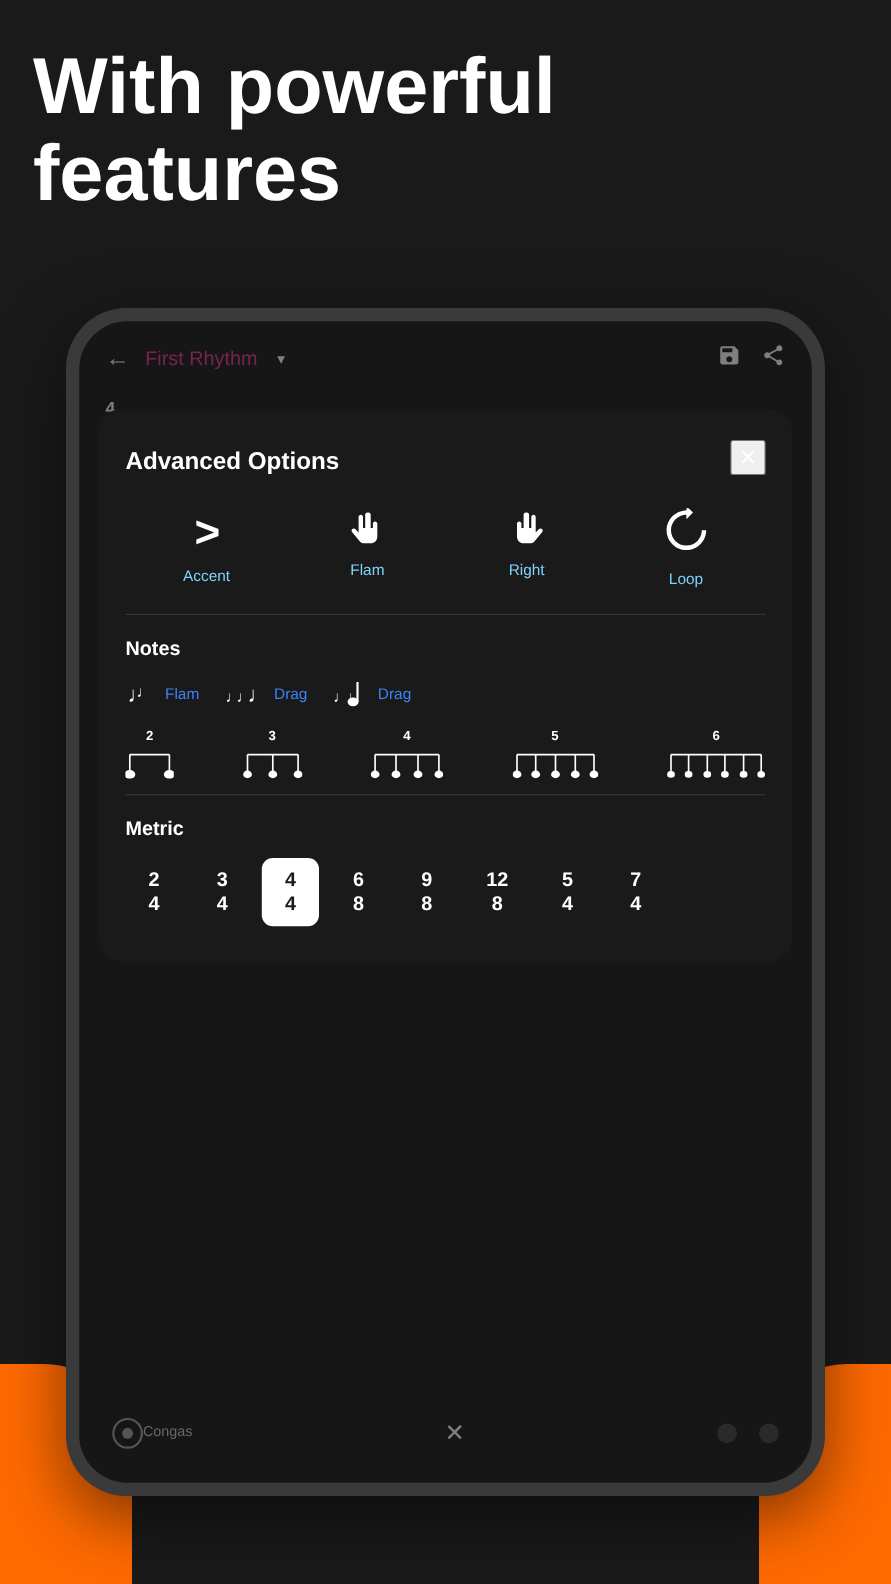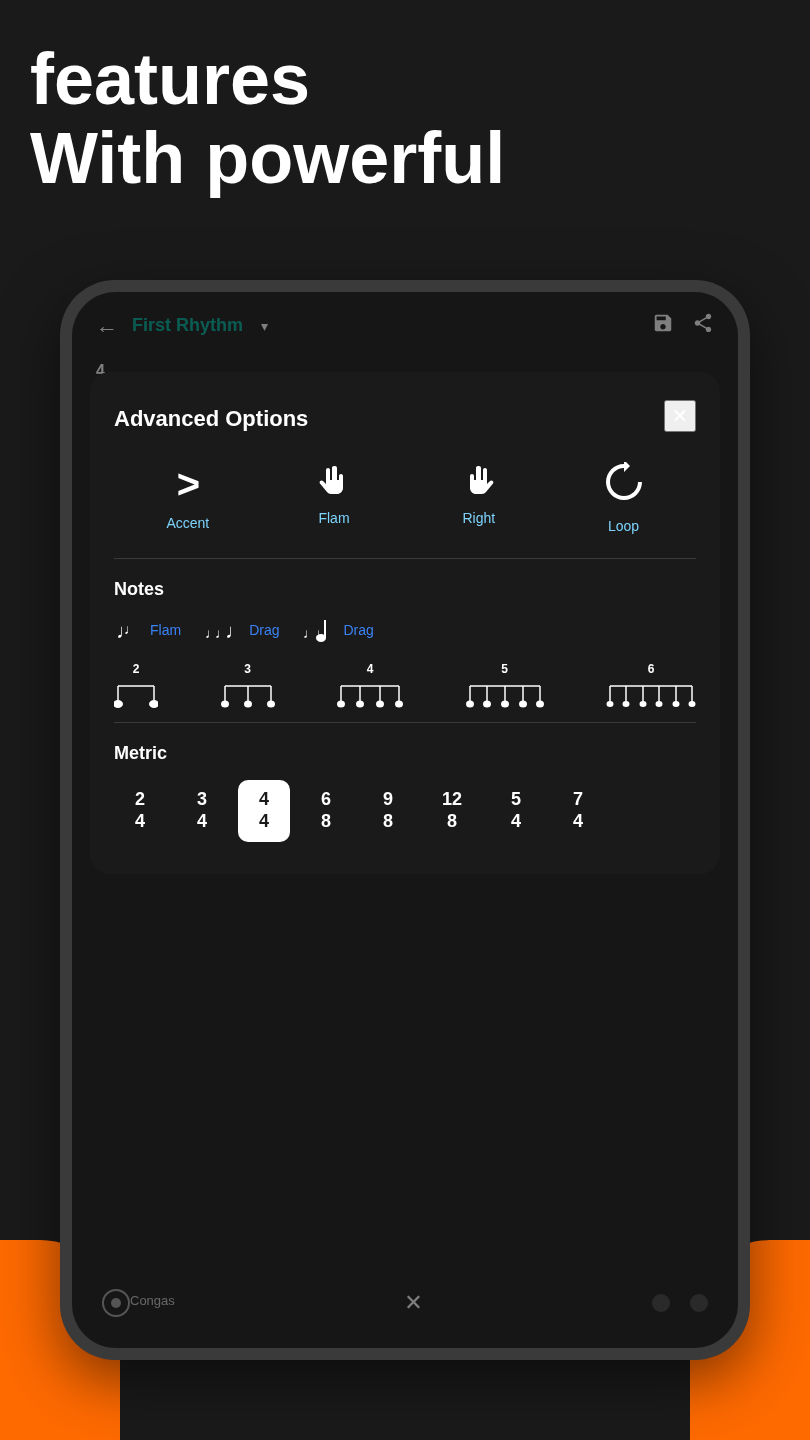--- a/index.html
+++ b/index.html
@@ -86,22 +86,22 @@
       display: flex;
       align-items: center;
       gap: 14px;
     }
     .back-arrow {
       font-size: 22px;
       color: #ffffff;
     }
     .header-title {
       font-size: 18px;
-      font-weight: 700;
-      color: #14b8a6;
+      font-weight: 400;
+      color: #ec4899;
     }
     .dropdown-arrow {
       font-size: 14px;
       color: #ffffff;
       margin-left: 4px;
     }
     .header-right {
       display: flex;
       gap: 18px;
       align-items: center;
@@ -364,22 +364,22 @@
     .tup-label {
       font-size: 12px;
       color: #ffffff;
       font-weight: 600;
     }
   </style>
 </head>
 <body>
 
 <div class="headline">
+  <div class="headline-text">With powerful</div>
   <div class="headline-text">features</div>
-  <div class="headline-text">With powerful</div>
 </div>
 
 <div class="orange-left"></div>
 <div class="orange-right"></div>
 
 <div class="phone-frame">
   <div class="phone-screen">
 
     <div class="app-header">
       <div class="header-left">

